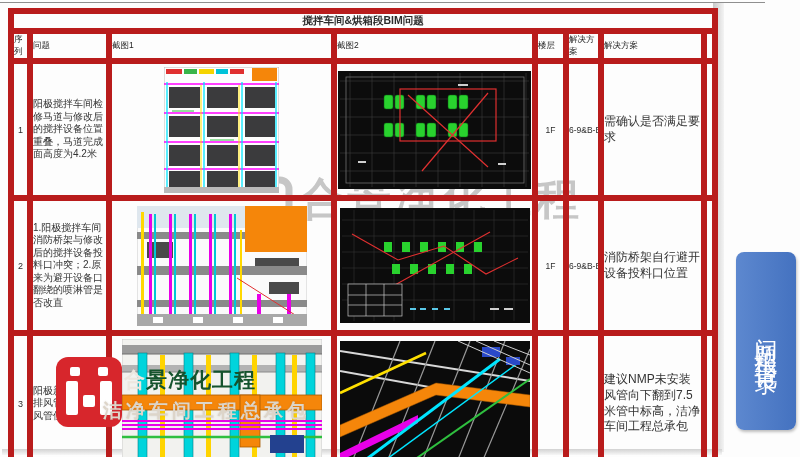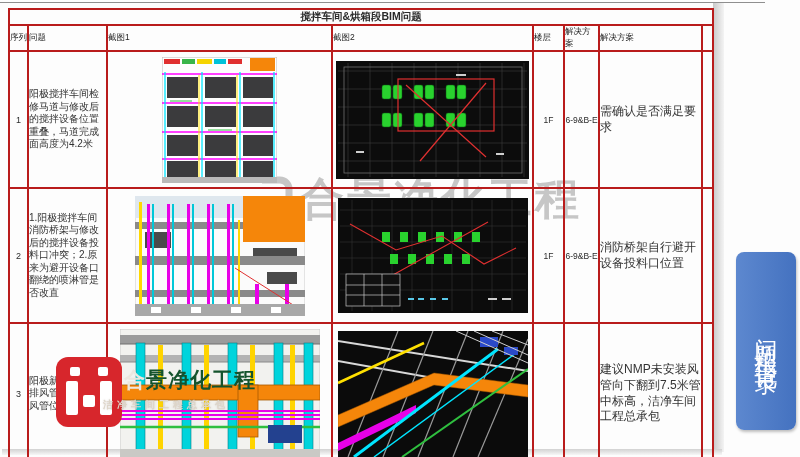--- a/index.html
+++ b/index.html
@@ -10,36 +10,36 @@
   .page-right-shadow{position:absolute;left:713px;top:3px;width:11px;height:449px;
           background:linear-gradient(to right,#c9c9c9,#f4f4f4);}
   .page-bottom-shadow{position:absolute;left:2px;top:449px;width:720px;height:6px;
           background:linear-gradient(#d2d2d2,#f7f7f7);}
   
   .watermark{position:absolute;left:256px;top:174px;display:flex;align-items:center;gap:4px;z-index:0;}
   .watermark .wm-text{font-size:44px;font-weight:bold;letter-spacing:3px;color:#c6c6c6;line-height:1;white-space:nowrap;}
   
   table.report{position:absolute;left:8px;top:8px;z-index:1;border-collapse:collapse;table-layout:fixed;
           width:704px;background:transparent;}
-  table.report td{border:2px solid #b91c1c;padding:0;vertical-align:middle;background:transparent;overflow:hidden;}
+  table.report td{border:6px solid #b91c1c;padding:0;vertical-align:middle;background:transparent;overflow:hidden;}
   td.title-cell{font-size:10.5px;font-weight:700;text-align:center;padding-left:155px;height:14px;}
   td.head{font-size:8.5px;height:12px;color:#1f1f1f;}
   td.seq{font-size:9px;text-align:center;}
   td.problem{font-size:10px;line-height:1.25;text-align:left;padding:1px 2px;color:#333;}
   td.shot{text-align:center;}
   td.shot .shot-box{display:flex;align-items:center;justify-content:center;}
   td.small{font-size:8.5px;text-align:center;white-space:nowrap;}
   td.solution{font-size:12px;line-height:1.3;text-align:left;padding:1px 3px;color:#333;}
   
   .logo-mark{position:absolute;left:56px;top:357px;z-index:5;}
   .logo-line1{position:absolute;left:124px;top:366px;z-index:5;font-size:21px;font-weight:700;
           letter-spacing:1px;white-space:nowrap;}
   .logo-line1 .prefix{color:#ece7df;}
   .logo-line1 .brand{color:#14532d;}
-  .logo-line2{position:absolute;left:103px;top:398px;z-index:5;font-size:10px;font-weight:700;
+  .logo-line2{position:absolute;left:103px;top:398px;z-index:5;font-size:19px;font-weight:700;
           letter-spacing:4px;color:#ddd5c9;white-space:nowrap;text-shadow:0 0 2px rgba(120,90,80,.25);}
   .logo-line3{position:absolute;left:103px;top:416px;z-index:5;font-size:15px;font-weight:700;
           letter-spacing:3px;color:#d5cec3;white-space:nowrap;text-shadow:0 0 2px rgba(120,90,80,.25);}
   
   .side-banner{position:absolute;left:736px;top:252px;width:60px;height:178px;z-index:6;
           border-radius:8px;background:linear-gradient(to right,#5d88cf,#4472c0);
           display:flex;align-items:center;justify-content:center;box-shadow:1px 2px 3px rgba(0,0,0,.25);}
   .side-banner .v-text{writing-mode:vertical-rl;text-orientation:upright;font-size:23px;
           letter-spacing:7px;color:#ffffff;line-height:1;}
 </style>

